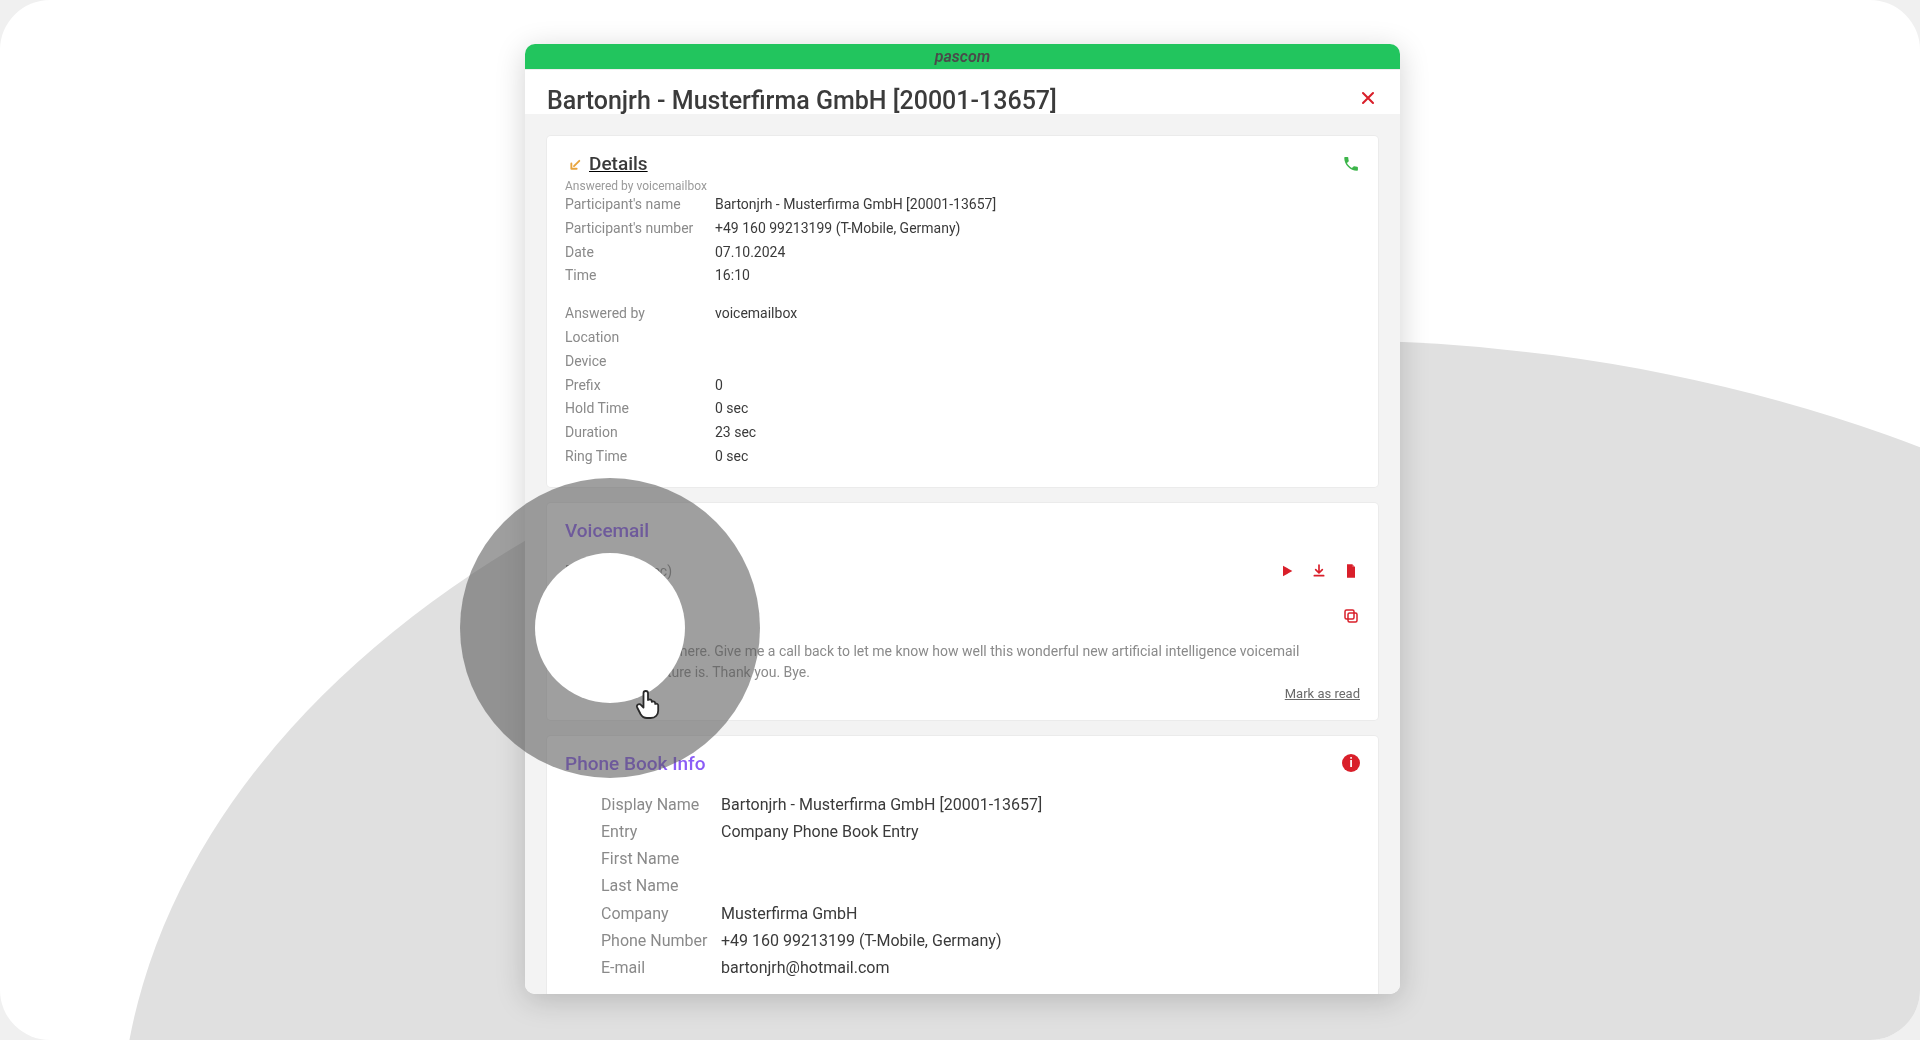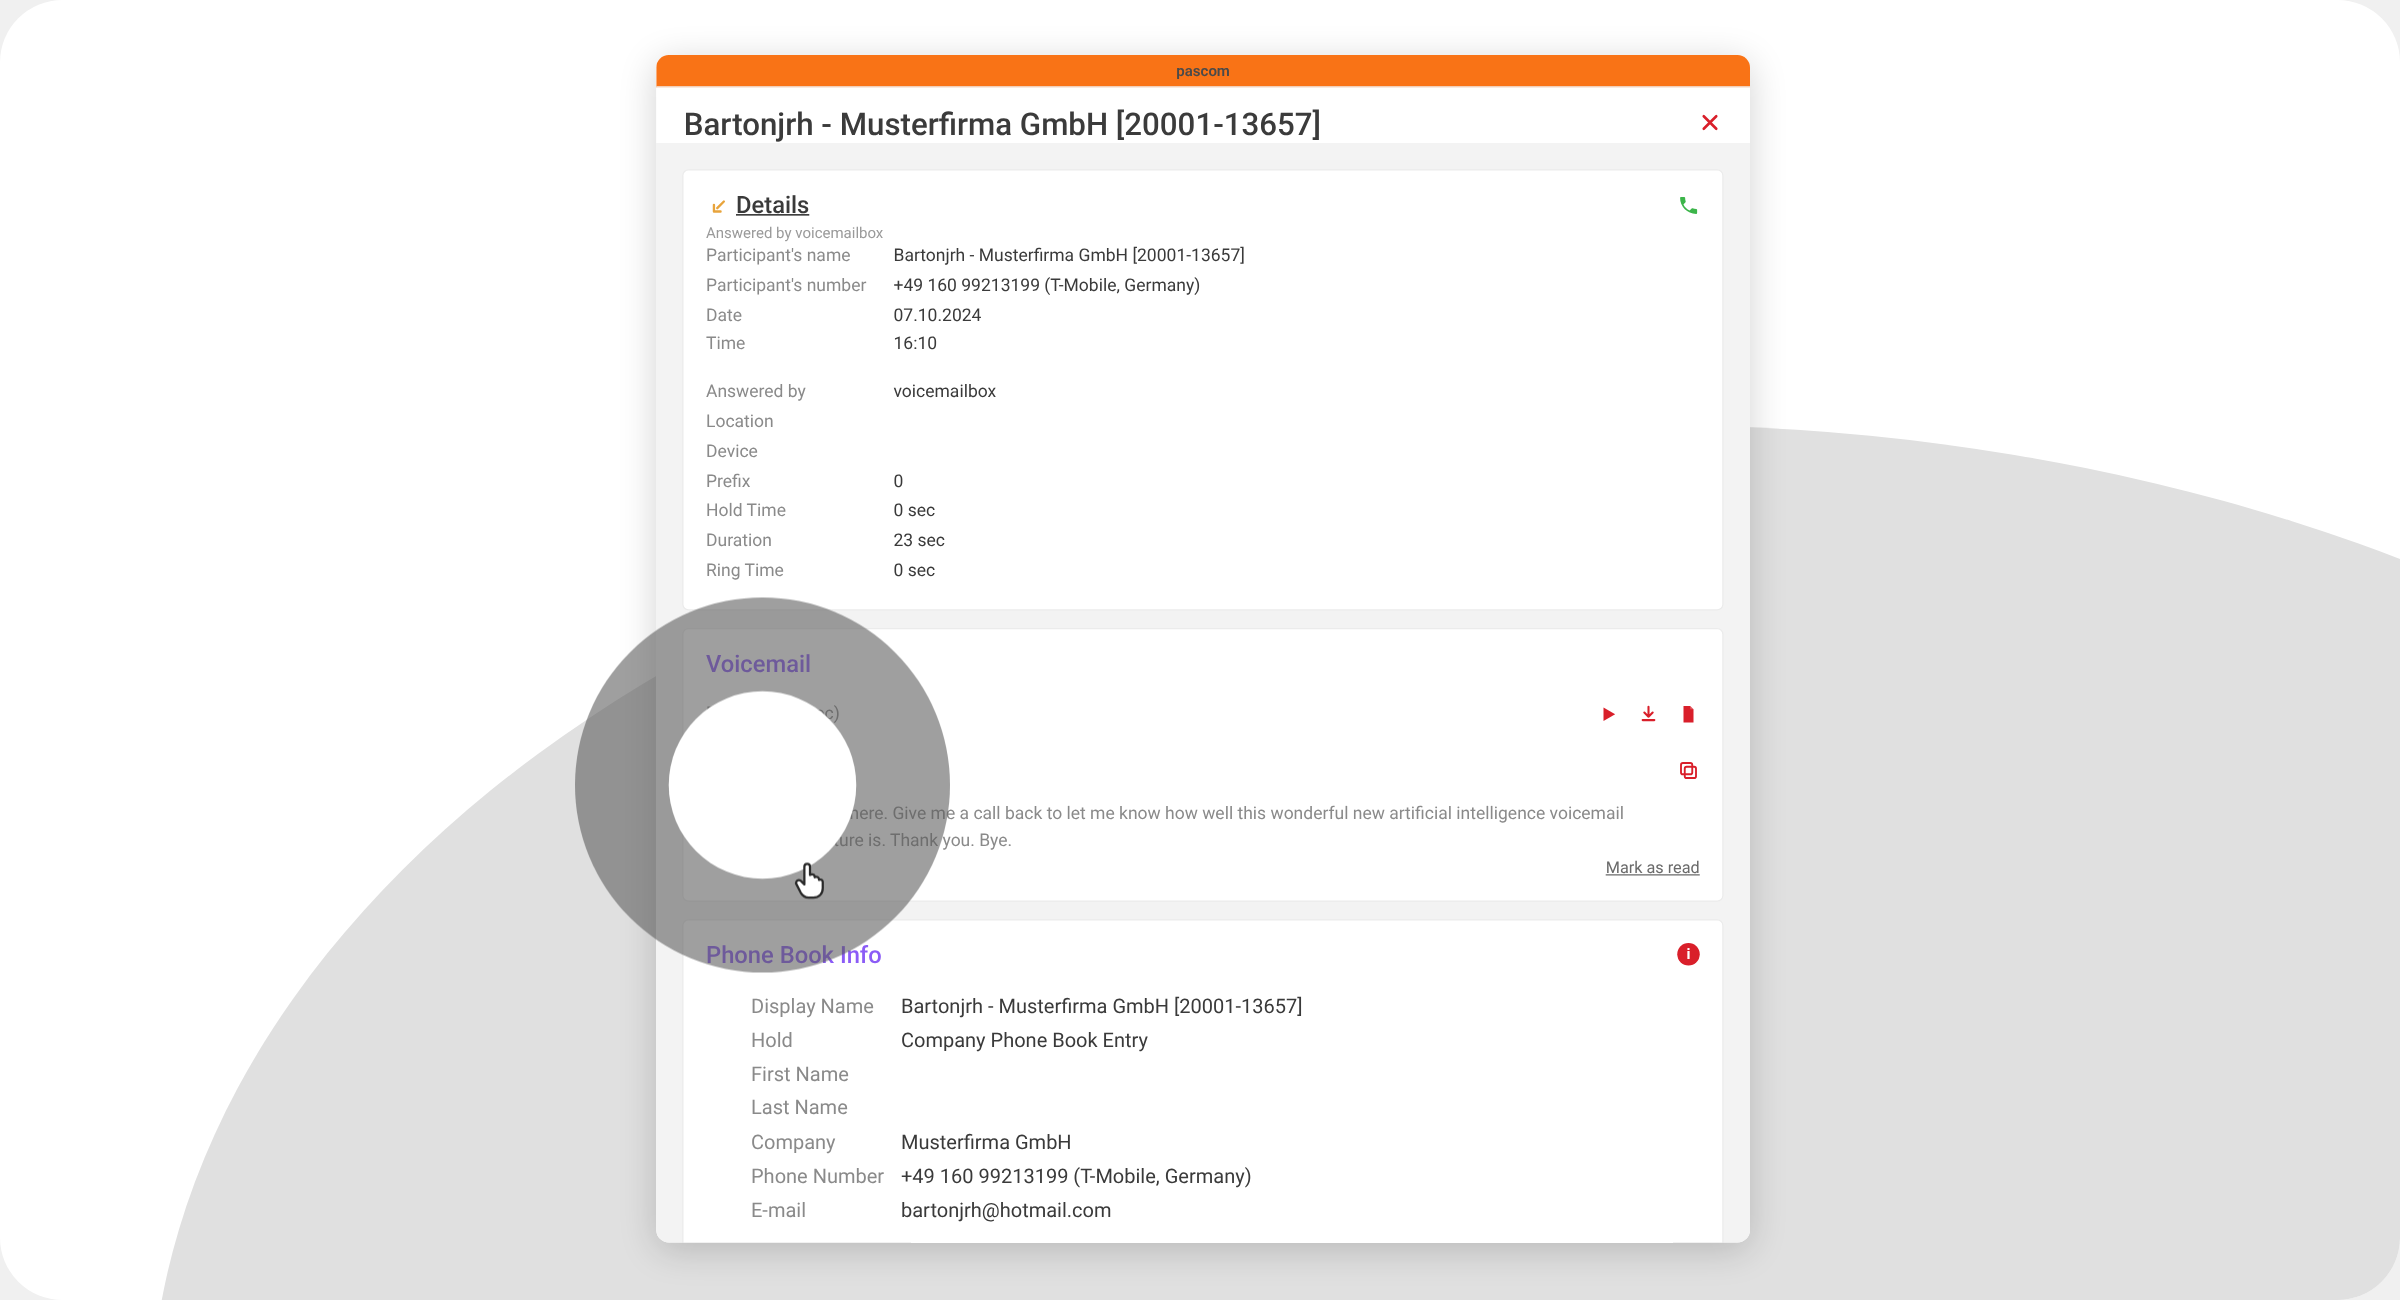--- a/index.html
+++ b/index.html
@@ -40,27 +40,28 @@
       top: 44px;
       width: 875px;
       height: 950px;
       background: #fff;
       border-radius: 10px;
       box-shadow: 0 6px 30px rgba(0,0,0,0.18);
       overflow: hidden;
     }
     .titlebar {
       height: 26px;
-      background: #f97316;
+      background: #22c55e;
       text-align: center;
-      font-size: 12px;
+      font-size: 16px;
       line-height: 26px;
       color: #4a4a4a;
       font-weight: 600;
       border-bottom: 1px solid #eee;
+      font-style: italic;
     }
     .header {
       display: flex;
       align-items: center;
       justify-content: space-between;
       padding: 16px 22px 14px 22px;
       background: #fff;
     }
     .header h1 {
       font-size: 25px;
@@ -382,21 +383,21 @@
         <div class="pb-header">
           <div class="section-title">Phone Book Info</div>
           <span class="info-circle">i</span>
         </div>
         <div class="pb-grid" id="phonebook-rows">
             <div class="pb-row">
               <div class="pb-label">Display Name</div>
               <div class="pb-value">Bartonjrh - Musterfirma GmbH [20001-13657]</div>
             </div>
             <div class="pb-row">
-              <div class="pb-label">Hold</div>
+              <div class="pb-label">Entry</div>
               <div class="pb-value">Company Phone Book Entry</div>
             </div>
             <div class="pb-row">
               <div class="pb-label">First Name</div>
               <div class="pb-value"></div>
             </div>
             <div class="pb-row">
               <div class="pb-label">Last Name</div>
               <div class="pb-value"></div>
             </div>

